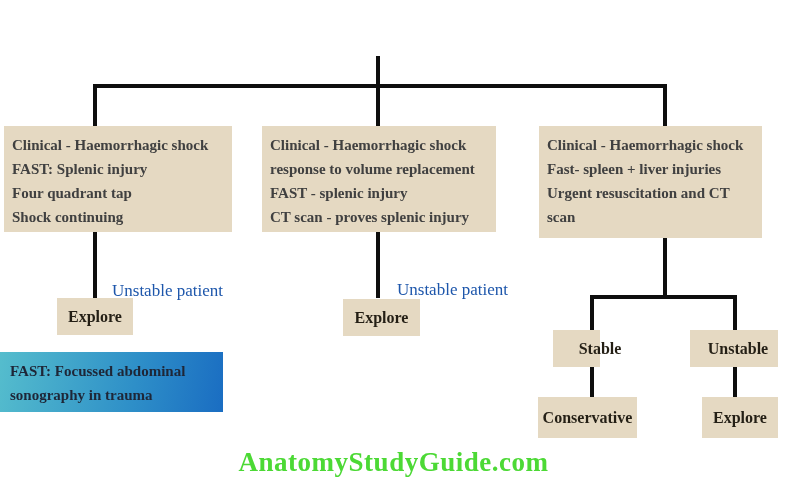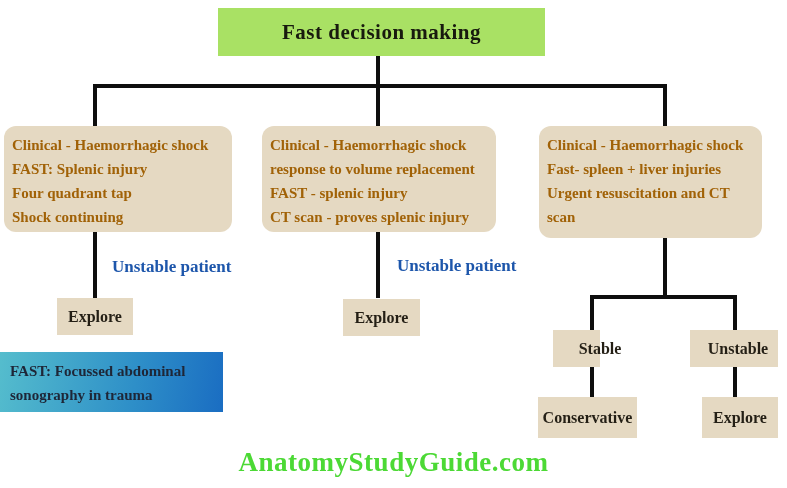--- a/index.html
+++ b/index.html
@@ -22,39 +22,39 @@
     width: 327px; height: 48px;
     background: #a9e164;
     display: flex; align-items: center; justify-content: center;
     font-size: 21px; font-weight: bold; color: #181a0e;
     letter-spacing: 0.5px;
   }
 
   .info-box {
     position: absolute;
     background: #e5d9c2;
-    color: #a16207;
+    color: #404040;
     font-size: 15px;
     font-weight: 600;
     padding: 7px 8px 5px 8px;
     line-height: 24px;
-    border-radius: 12px;
   }
   .info-box .line { white-space: nowrap; }
 
   .box-left   { left: 4px;   top: 126px; width: 228px; height: 106px; }
   .box-middle { left: 262px; top: 126px; width: 234px; height: 106px; }
   .box-right  { left: 539px; top: 126px; width: 223px; height: 112px; }
 
   .edge-label {
     position: absolute;
     color: #1d56ab;
     font-size: 17px;
-    font-weight: bold;
+    font-weight: normal;
     white-space: nowrap;
+    margin-top: 24px;
   }
 
   .node-box {
     position: absolute;
     background: #e5d9c2;
     color: #241f15;
     font-size: 16px;
     font-weight: 700;
     display: flex; align-items: center; justify-content: center;
     text-align: center;
@@ -81,23 +81,20 @@
     font-weight: bold;
     color: #4cd935;
     letter-spacing: 0.5px;
   }
 </style>
 </head>
 <body>
 
 <div class="canvas">
 
-  <div class="title-box">
-    <span>Fast decision making</span>
-  </div>
 
   <div class="edge" style="left:376px; top:56px; width:4px; height:30px;"></div>
   <div class="edge" style="left:93px; top:84px; width:574px; height:4px;"></div>
   <div class="edge" style="left:93px; top:84px; width:4px; height:42px;"></div>
   <div class="edge" style="left:376px; top:84px; width:4px; height:42px;"></div>
   <div class="edge" style="left:663px; top:84px; width:4px; height:42px;"></div>
 
   <div class="info-box box-left">
     <div class="line">Clinical - Haemorrhagic shock</div>
     <div class="line">FAST: Splenic injury</div>

